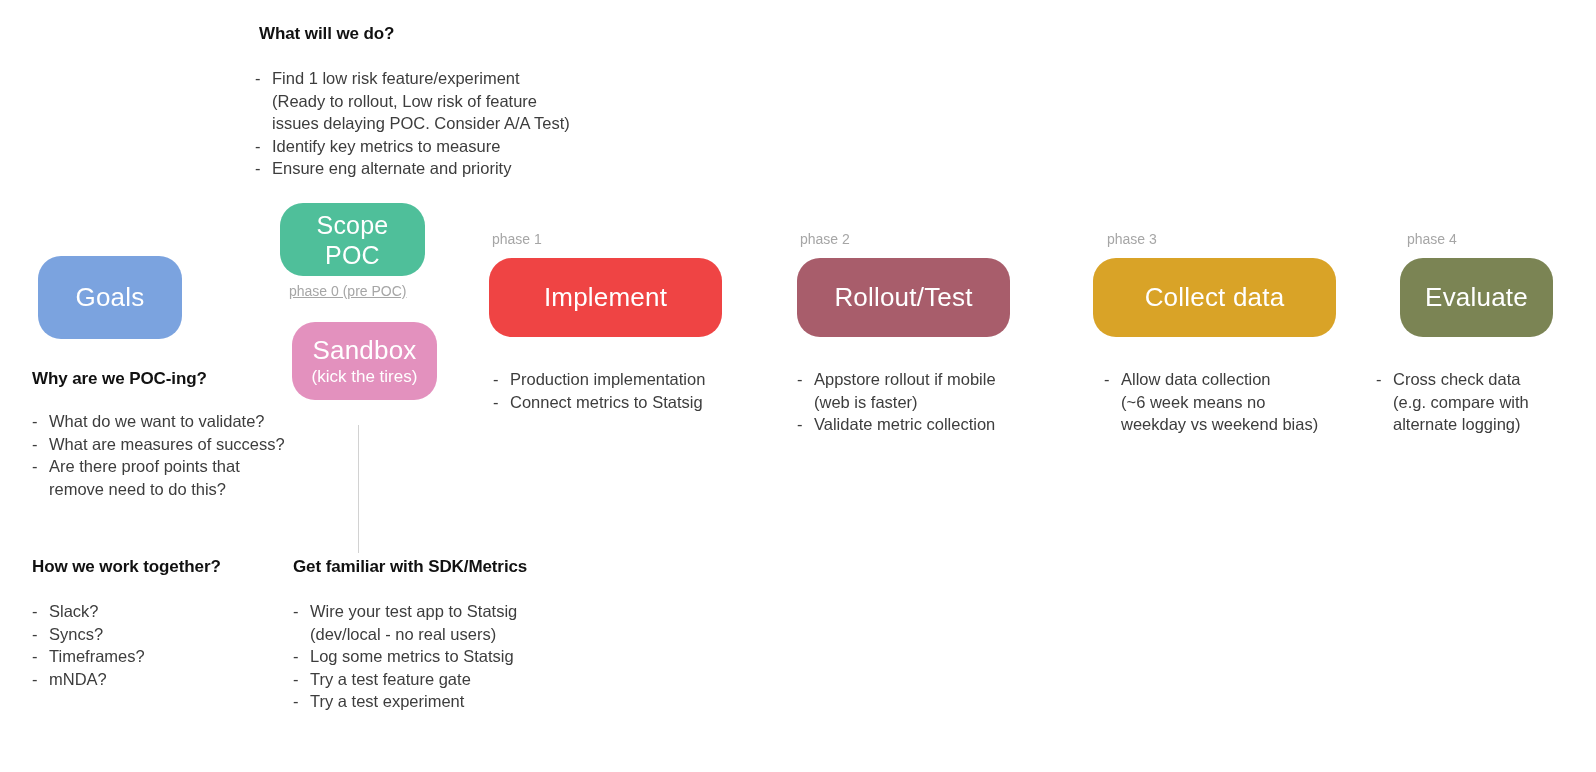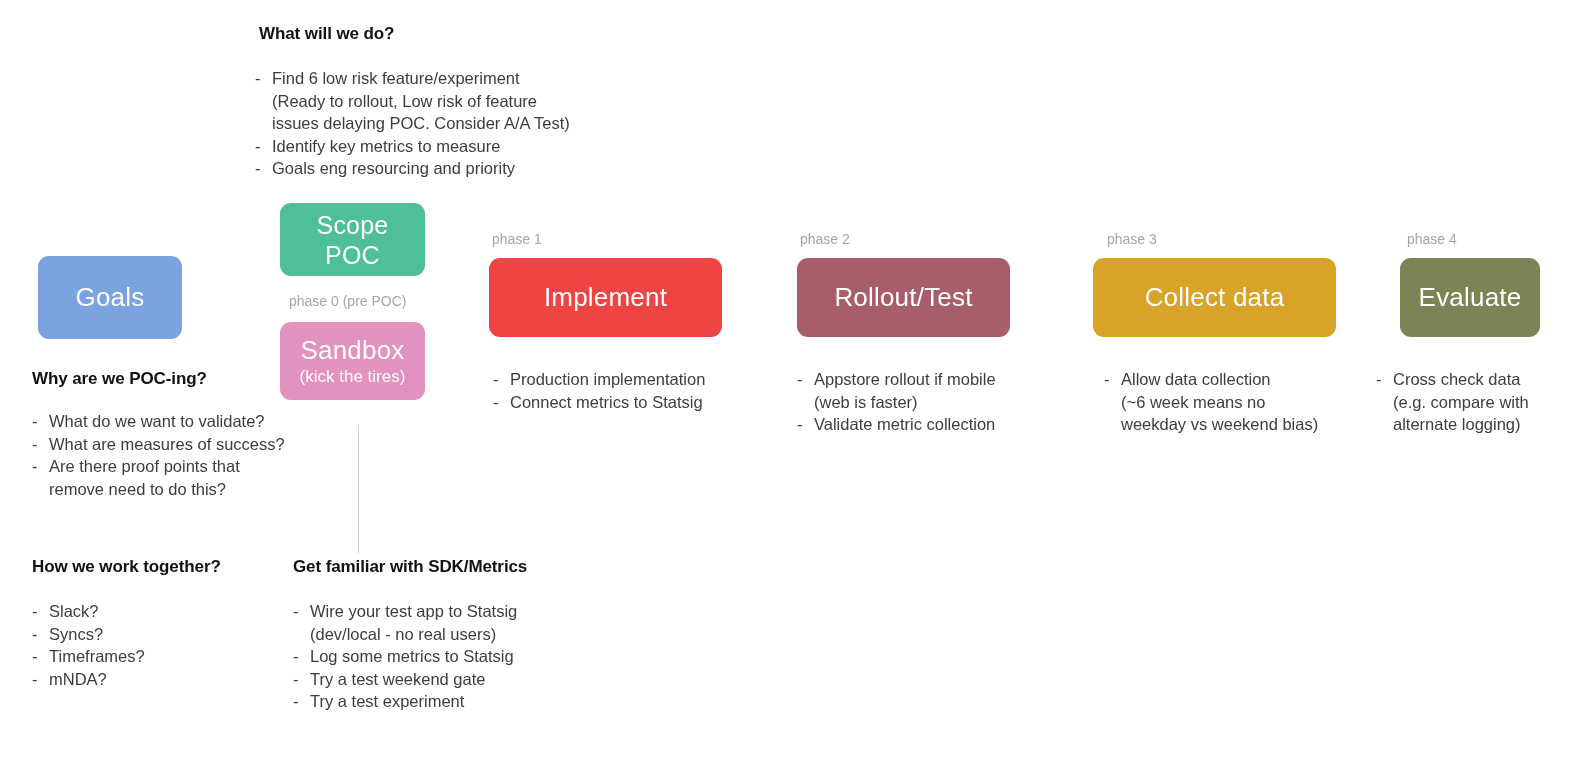--- a/index.html
+++ b/index.html
@@ -46,21 +46,21 @@
     white-space: pre-line;
   }
 
   
   .phase-label {
     font-size: 14px;
     color: #a6a6a6;
     white-space: nowrap;
   }
   .box {
-    border-radius: 11px;
+    border-radius: 23px;
     display: flex;
     flex-direction: column;
     align-items: center;
     justify-content: center;
     color: #ffffff;
     box-sizing: border-box;
     text-align: center;
   }
   .box-title {
     font-size: 26px;
@@ -81,46 +81,46 @@
   }
 </style>
 </head>
 <body>
 
 <div class="abs heading" style="left:259px; top:24px;">What will we do?</div>
 
 <div class="abs bullets" style="left:255px; top:67px; width:420px;">
   <div class="bullet-row">
     <span class="bullet-mark">-</span>
-    <span class="bullet-text">Find 6 low risk feature/experiment
+    <span class="bullet-text">Find 1 low risk feature/experiment
 (Ready to rollout, Low risk of feature
 issues delaying POC. Consider A/A Test)</span>
   </div>
   <div class="bullet-row">
     <span class="bullet-mark">-</span>
     <span class="bullet-text">Identify key metrics to measure</span>
   </div>
   <div class="bullet-row">
     <span class="bullet-mark">-</span>
-    <span class="bullet-text">Goals eng resourcing and priority</span>
+    <span class="bullet-text">Ensure eng alternate and priority</span>
   </div>
 </div>
 
 <div class="abs box" style="left:38px; top:256px; width:144px; height:83px; background:#7BA3DF;">
   <div class="box-title">Goals</div>
 </div>
 
 <div class="abs box" style="left:280px; top:203px; width:145px; height:73px; background:#4FBF9A;">
   <div class="box-title two-line" style="white-space:pre-line;">Scope
 POC</div>
 </div>
 
-<div class="abs phase-label" style="left:289px; top:293px;">phase 0 (pre POC)</div>
-
-<div class="abs box" style="left:280px; top:322px; width:145px; height:78px; background:#E391BE;">
+<div class="abs phase-label" style="left:289px; top:283px;text-decoration:underline;">phase 0 (pre POC)</div>
+
+<div class="abs box" style="left:292px; top:322px; width:145px; height:78px; background:#E391BE;">
   <div class="box-title">Sandbox</div>
   <div class="box-sub">(kick the tires)</div>
 </div>
 
 <div class="abs connector" style="left:358px; top:425px; height:128px;"></div>
 
 <div class="abs phase-label" style="left:492px; top:231px;">phase 1</div>
 <div class="abs box" style="left:489px; top:258px; width:233px; height:79px; background:#ef4444;">
   <div class="box-title">Implement</div>
 </div>
@@ -158,21 +158,21 @@
 <div class="abs bullets" style="left:1104px; top:368px; width:260px;">
   <div class="bullet-row">
     <span class="bullet-mark">-</span>
     <span class="bullet-text">Allow data collection
 (~6 week means no
 weekday vs  weekend bias)</span>
   </div>
 </div>
 
 <div class="abs phase-label" style="left:1407px; top:231px;">phase 4</div>
-<div class="abs box" style="left:1400px; top:258px; width:140px; height:79px; background:#7B8454;">
+<div class="abs box" style="left:1400px; top:258px; width:153px; height:79px; background:#7B8454;">
   <div class="box-title">Evaluate</div>
 </div>
 <div class="abs bullets" style="left:1376px; top:368px; width:215px;">
   <div class="bullet-row">
     <span class="bullet-mark">-</span>
     <span class="bullet-text">Cross check data
 (e.g. compare with
 alternate logging)</span>
   </div>
 </div>
@@ -220,19 +220,19 @@
     <span class="bullet-mark">-</span>
     <span class="bullet-text">Wire your test app to Statsig
 (dev/local - no real users)</span>
   </div>
   <div class="bullet-row">
     <span class="bullet-mark">-</span>
     <span class="bullet-text">Log some metrics to Statsig</span>
   </div>
   <div class="bullet-row">
     <span class="bullet-mark">-</span>
-    <span class="bullet-text">Try a test weekend gate</span>
+    <span class="bullet-text">Try a test feature gate</span>
   </div>
   <div class="bullet-row">
     <span class="bullet-mark">-</span>
     <span class="bullet-text">Try a test experiment</span>
   </div>
 </div>
 
 </body></html>

